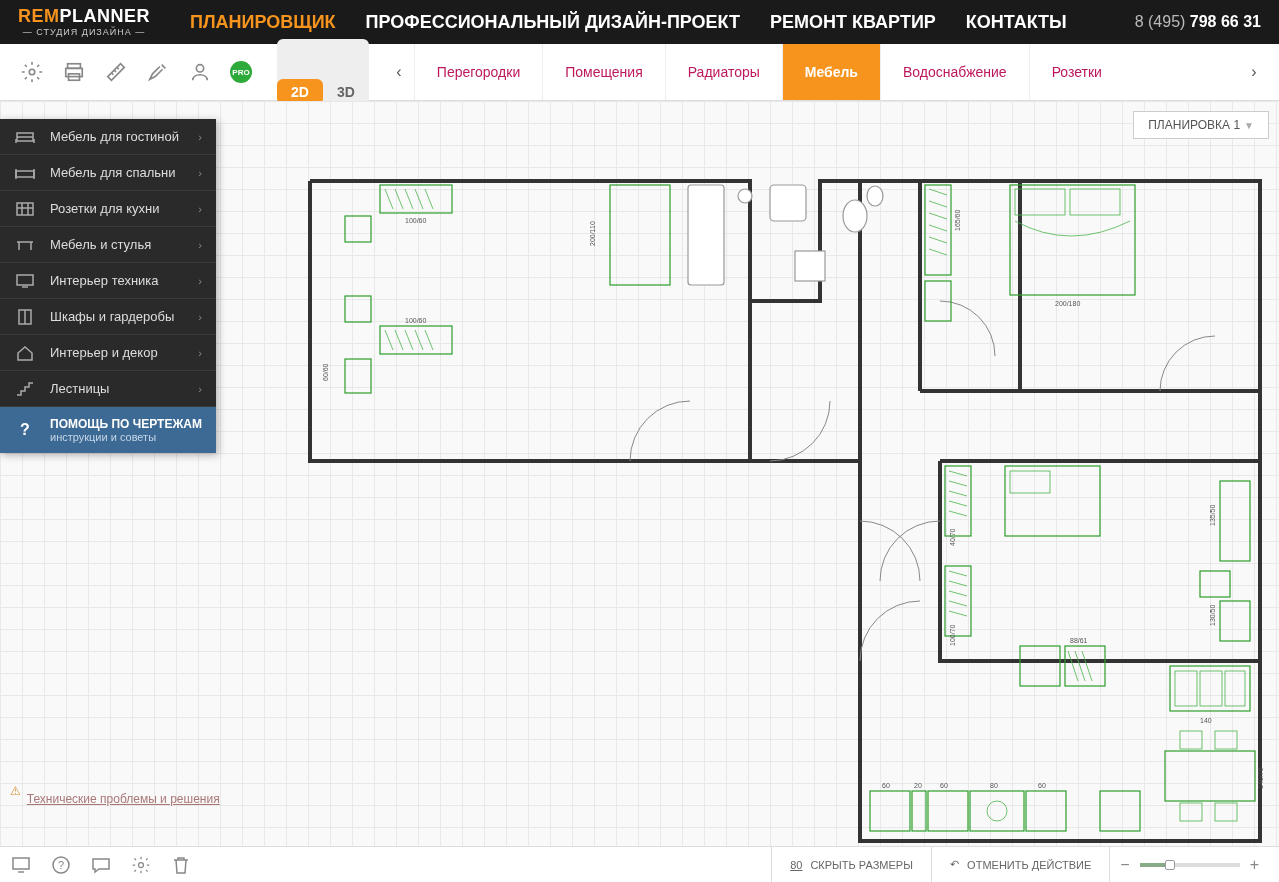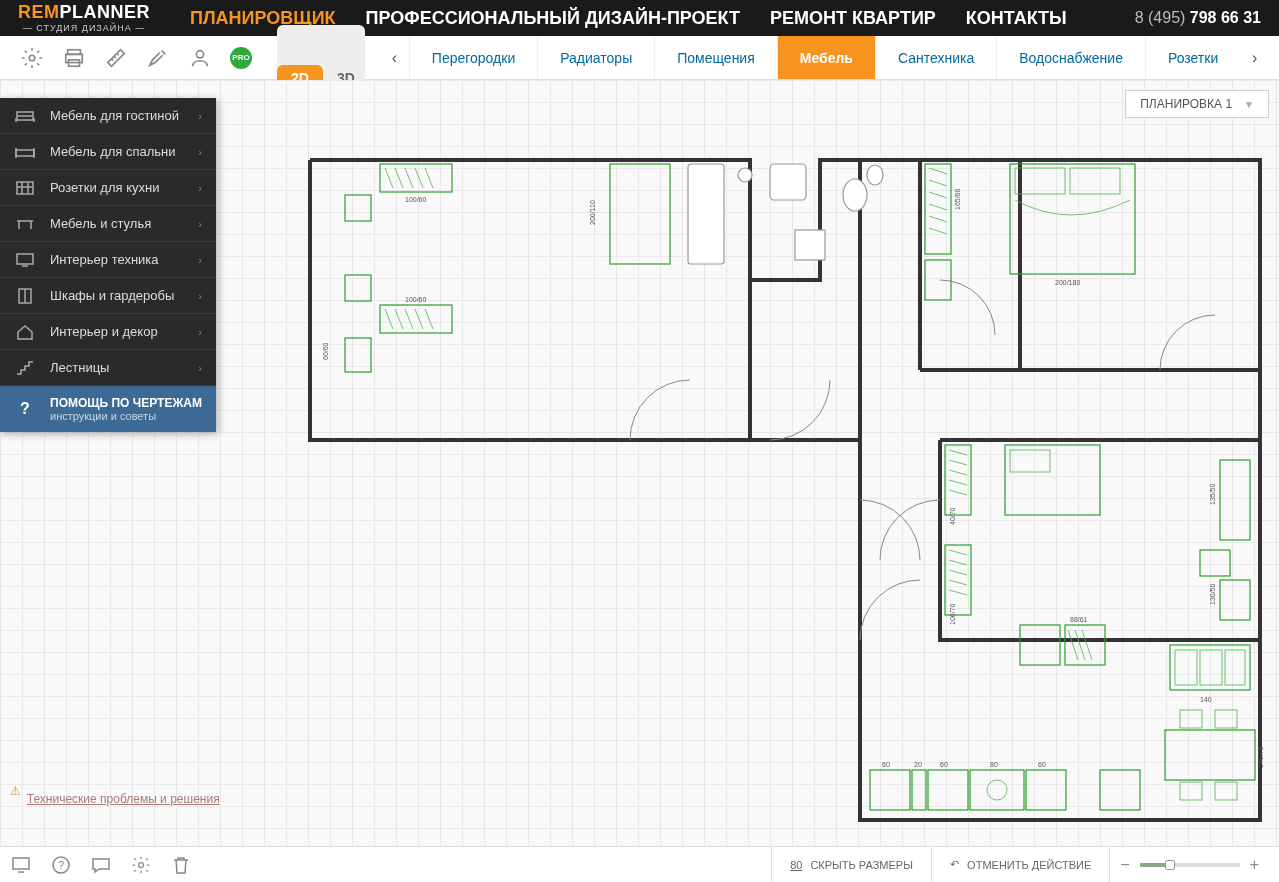--- a/index.html
+++ b/index.html
@@ -1,47 +1,47 @@
 <!DOCTYPE html>
 <html><head>
 <meta charset="utf-8">
 <style>
 * { margin: 0; padding: 0; box-sizing: border-box; }
 body { font-family: Arial, Helvetica, sans-serif; width: 1279px; height: 882px; overflow: hidden; background: #f5f5f5; display: flex; flex-direction: column; }
 
 
-.header { background: #1a1a1a; height: 36px; display: flex; align-items: center; padding: 0 18px; color: #fff; }
+.header { background: #1a1a1a; height: 44px; display: flex; align-items: center; padding: 0 18px; color: #fff; }
 .logo { display: flex; flex-direction: column; margin-right: 40px; }
 .logo-main { font-weight: 800; font-size: 18px; letter-spacing: 0.5px; line-height: 1; }
 .logo-main .rem { color: #f7941e; }
 .logo-main .planner { color: #fff; }
 .logo-sub { font-size: 9px; color: #ccc; letter-spacing: 1px; margin-top: 2px; text-align: center; }
 .nav { display: flex; gap: 30px; flex: 1; }
 .nav-item { font-size: 18px; font-weight: 700; color: #fff; cursor: pointer; }
 .nav-item.active { color: #f7941e; }
 .phone { font-size: 16px; font-weight: 700; color: #fff; }
 .phone .thin { font-weight: 400; color: #bbb; }
 
 
-.toolbar { background: #fff; height: 44px; border-bottom: 1px solid #ddd; display: flex; align-items: center; padding: 0 10px; position: relative; }
+.toolbar { background: #fff; height: 57px; border-bottom: 1px solid #ddd; display: flex; align-items: center; padding: 0 10px; position: relative; }
 .tool-icons { display: flex; align-items: center; gap: 18px; padding: 0 10px; }
 .tool-icon { width: 24px; height: 24px; display: flex; align-items: center; justify-content: center; color: #888; cursor: pointer; }
 .pro-badge { width: 22px; height: 22px; background: #2eaa3a; border-radius: 50%; display: flex; align-items: center; justify-content: center; color: #fff; font-size: 8px; font-weight: 700; }
 .view-toggle { display: flex; background: #eee; border-radius: 6px; margin: 0 15px; overflow: hidden; }
 .view-btn { padding: 5px 14px; font-size: 14px; font-weight: 700; cursor: pointer; color: #666; margin-top: 40px; }
 .view-btn.active { background: #f7941e; color: #fff; border-radius: 6px; }
 .chev-btn { width: 30px; height: 30px; display: flex; align-items: center; justify-content: center; color: #555; cursor: pointer; }
 .tab-strip { display: flex; flex: 1; height: 100%; }
-.tab { padding: 0 22px; display: flex; align-items: center; font-size: 14px; color: #0369a1; cursor: pointer; border-left: 1px solid #eee; }
+.tab { padding: 0 22px; display: flex; align-items: center; font-size: 14px; color: #be185d; cursor: pointer; border-left: 1px solid #eee; }
 .tab.active { background: #f7941e; color: #fff; font-weight: 700; }
 .chev-right { width: 30px; display: flex; align-items: center; justify-content: center; color: #555; cursor: pointer; }
 
 
 .canvas-area { flex: 1; position: relative; background: #f9f9f9; background-image: linear-gradient(#e8e8e8 1px, transparent 1px), linear-gradient(90deg, #e8e8e8 1px, transparent 1px); background-size: 22px 22px; overflow: hidden; }
-.plan-dropdown { position: absolute; top: 10px; right: 10px; background: #fff; border: 1px solid #ccc; padding: 6px 14px; font-size: 12px; color: #555; display: flex; align-items: center; gap: 12px; cursor: pointer; }
+.plan-dropdown { position: absolute; top: 10px; right: 10px; background: #fff; border: 1px solid #ccc; padding: 6px 14px; font-size: 12px; color: #555; display: flex; align-items: center; gap: 4px; cursor: pointer; }
 
 
 .sidebar { position: absolute; top: 18px; left: 0; width: 216px; background: #2a2a2a; z-index: 10; box-shadow: 2px 2px 8px rgba(0,0,0,0.3); }
 .side-item { display: flex; align-items: center; height: 36px; padding: 0 14px; border-bottom: 1px solid #3a3a3a; color: #ddd; font-size: 13px; cursor: pointer; }
 .side-icon { width: 22px; height: 22px; margin-right: 14px; display: flex; align-items: center; justify-content: center; color: #aaa; }
 .side-label { flex: 1; }
 .side-chev { color: #888; font-size: 11px; }
 .side-help { background: #3d6a95; padding: 10px 14px; display: flex; align-items: center; color: #fff; }
 .side-help-text { flex: 1; }
 .side-help-title { font-size: 12px; font-weight: 700; }
@@ -127,24 +127,23 @@
       </div>
     <div class="pro-badge">PRO</div>
   </div>
   <div class="view-toggle">
     <div class="view-btn active">2D</div>
     <div class="view-btn">3D</div>
   </div>
   <div class="chev-btn">‹</div>
   <div class="tab-strip">
     <div class="tab">Перегородки</div>
+    <div class="tab">Помещения</div>
     <div class="tab">Радиаторы</div>
-    <div class="tab">Помещения</div>
     <div class="tab active">Мебель</div>
-    <div class="tab">Сантехника</div>
     <div class="tab">Водоснабжение</div>
     <div class="tab">Розетки</div>
   </div>
   <div class="chev-right">›</div>
 </div>
 
 <div class="canvas-area">
   <div class="plan-dropdown">
     <span>ПЛАНИРОВКА 1</span>
     <span style="color:#aaa;font-size:10px;">▼</span>

